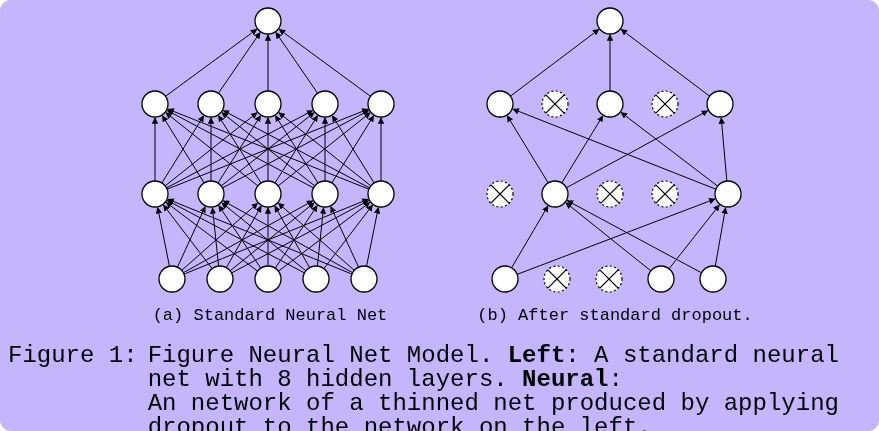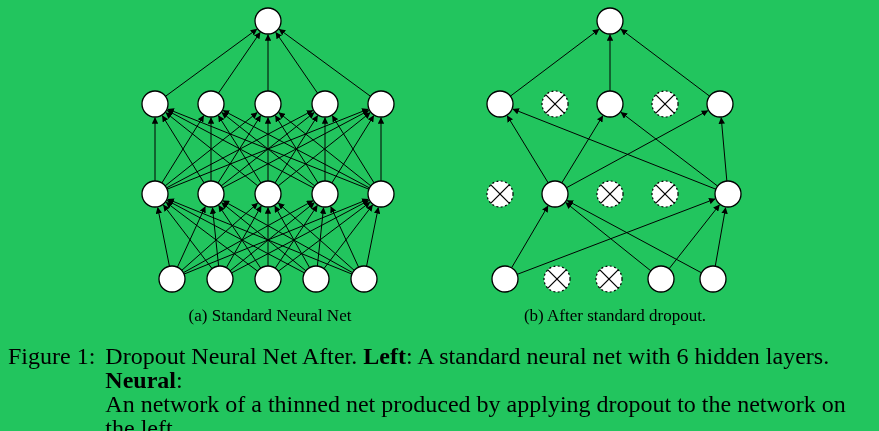--- a/index.html
+++ b/index.html
@@ -4,24 +4,25 @@
 <style>
   html, body {
     margin: 0;
     padding: 0;
     background: #ffffff;
   }
   .page {
     position: relative;
     width: 879px;
     height: 431px;
-    background: #22c55e;
+    background: #c4b5fd;
     color: #000000;
-    font-family: Liberation Serif, serif;
+    font-family: Liberation Mono, monospace;
     overflow: hidden;
+    border-radius: 11px;
   }
   .panel { position: absolute; top: 4px; }
   #panel-a { left: 130px; width: 280px; }
   #panel-b { left: 470px; width: 290px; }
   .panel svg { display: block; }
   .subcaption {
     text-align: center;
     font-size: 17px;
     margin-top: 8px;
     white-space: nowrap;
@@ -249,16 +250,16 @@
         </g>
         <g>
           <circle cx="140" cy="17" r="13" class="node"></circle>
         </g>
       </svg>
     <div class="subcaption">(b) After standard dropout.</div>
   </div>
 
   <div class="caption">
     <span class="caption-label">Figure 1:</span>
-    <div class="caption-body"><span>Dropout Neural Net After. </span><span class="bold">Left</span><span>: A standard neural net with 6 hidden layers. </span><span class="bold">Neural</span><span>:</span><br><span>An network of a thinned net produced by applying dropout to the network on the left.</span><br></div>
+    <div class="caption-body"><span>Figure Neural Net Model. </span><span class="bold">Left</span><span>: A standard neural net with 8 hidden layers. </span><span class="bold">Neural</span><span>:</span><br><span>An network of a thinned net produced by applying dropout to the network on the left.</span><br></div>
   </div>
 
 </div>
 
 </body></html>

